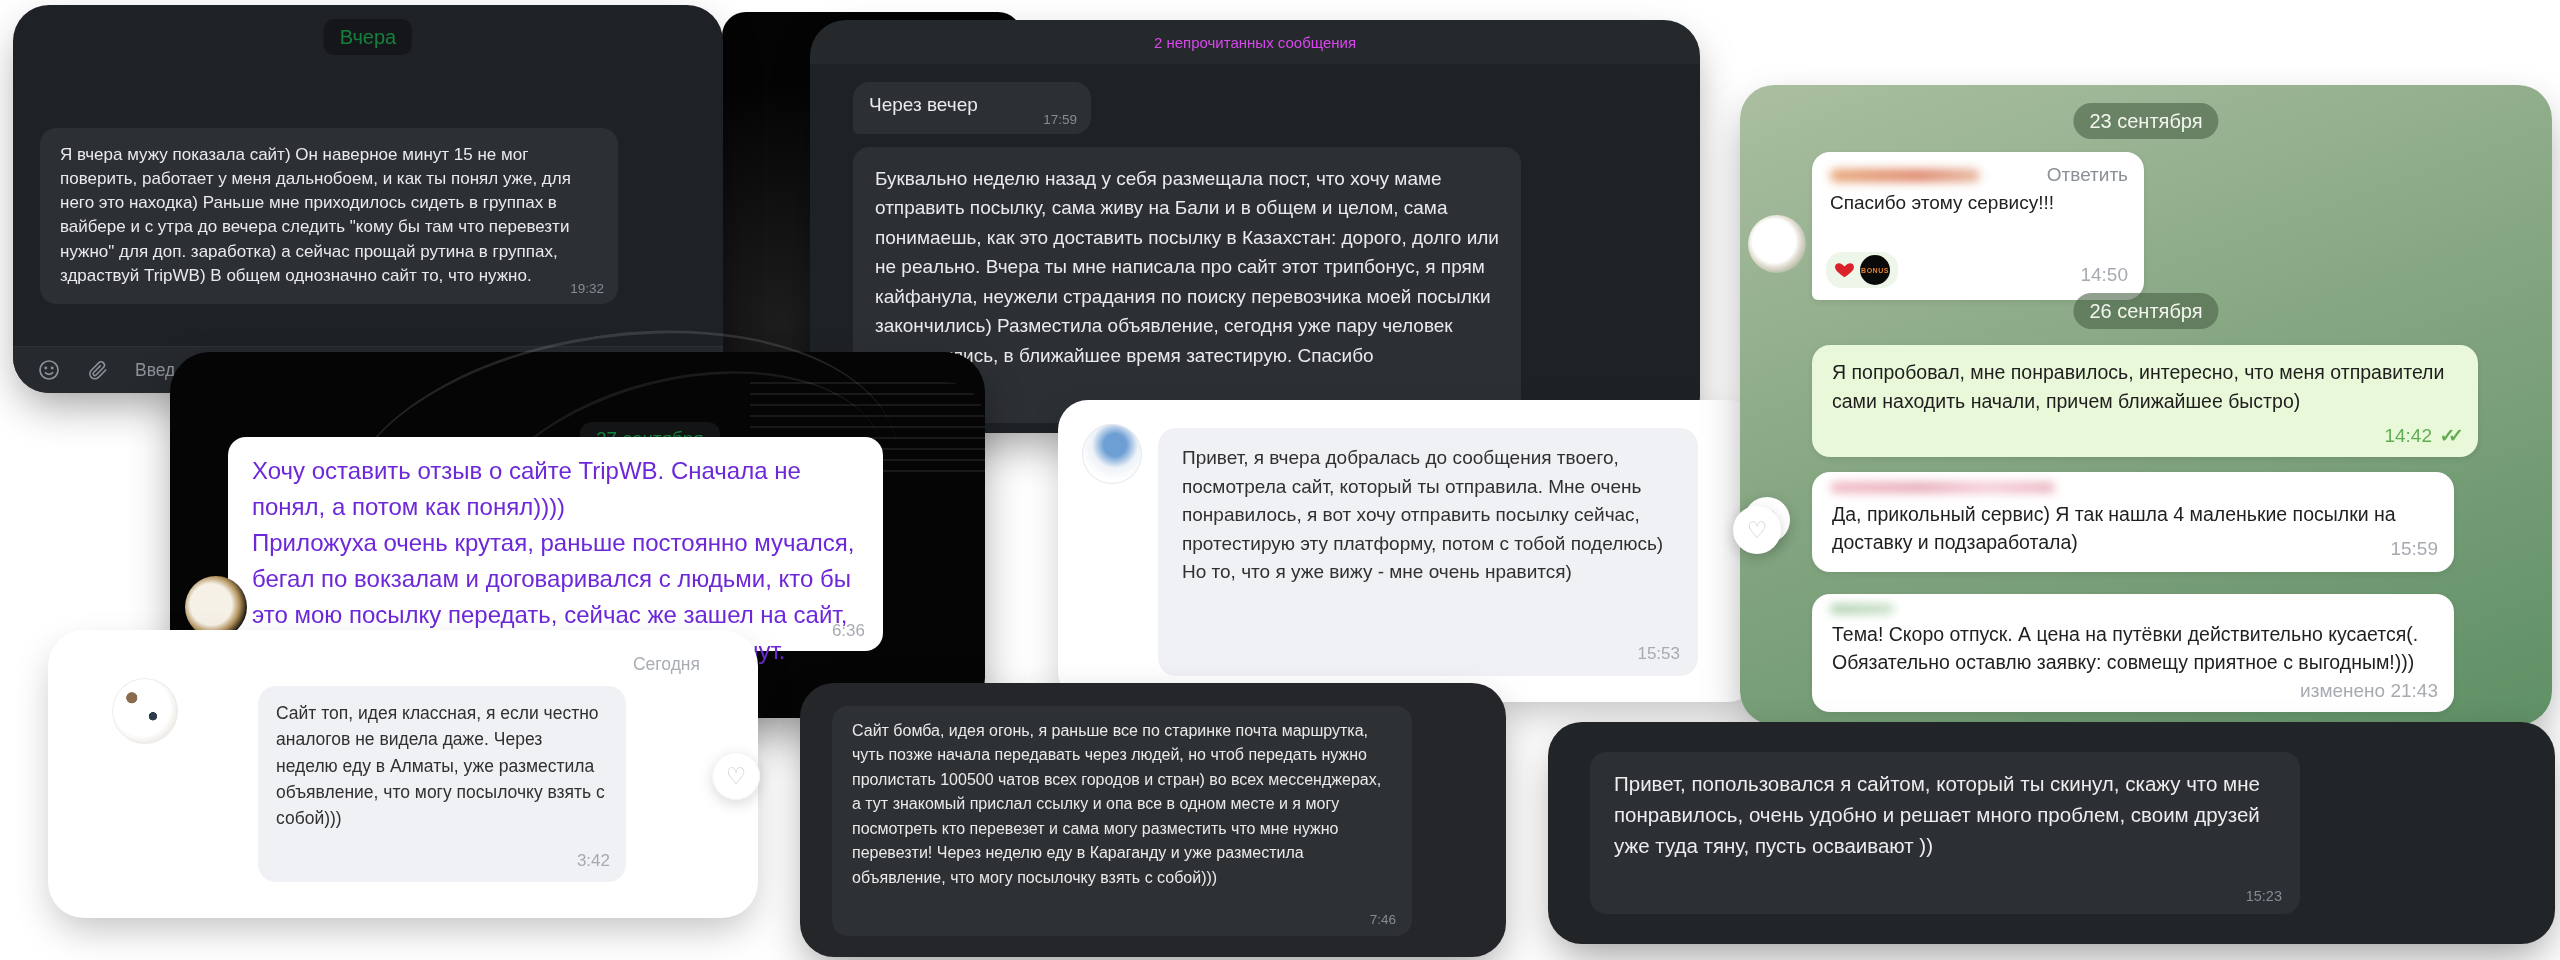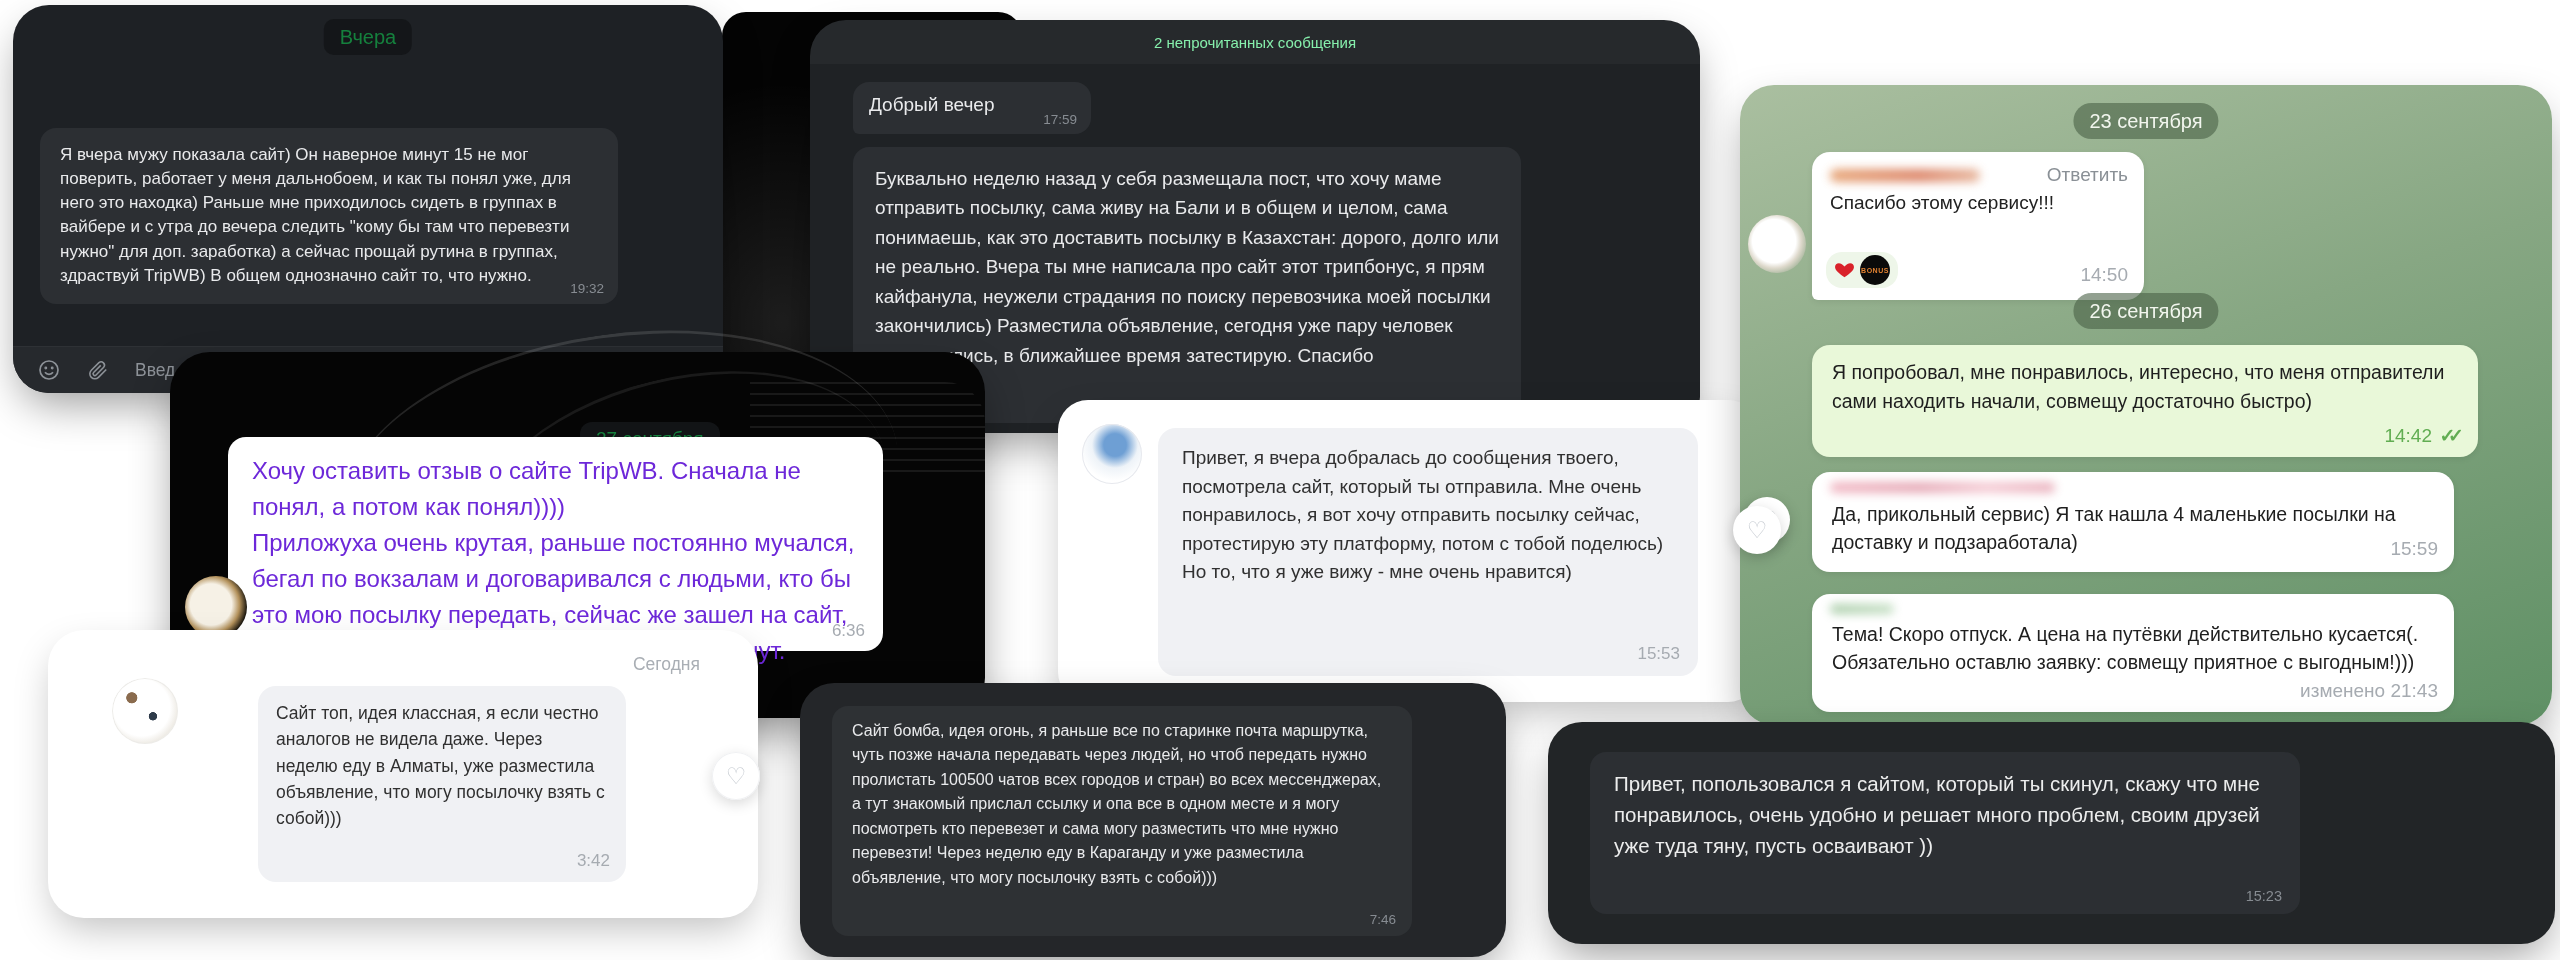--- a/index.html
+++ b/index.html
@@ -51,24 +51,24 @@
   .arc{position:absolute;border-radius:50%;border-top:3px solid rgba(255,255,255,0.14);}
 </style>
 </head>
 <body>
 
 <div class="abs" style="left:722px;top:12px;width:300px;height:345px;background:#040404;border-radius:24px 24px 0 0;
             background-image:radial-gradient(ellipse at 20% 90%, rgba(255,255,255,0.10), transparent 55%);"></div>
 
 <section class="card doodles shadow-dark" style="left:810px;top:20px;width:890px;height:413px;background:#1f2225;border-radius:36px;">
   <div class="band" style="top:0;height:44px;border-radius:36px 36px 0 0;">
-    <span style="font-size:15px;color:#86efac;">2 непрочитанных сообщения</span>
+    <span style="font-size:15px;color:#d946ef;">2 непрочитанных сообщения</span>
   </div>
   <div class="bubble bubble-dkgray" style="left:43px;top:62px;width:238px;height:52px;border-radius:16px 16px 16px 6px;">
-    <div class="msgtext" style="padding:12px 16px;font-size:19px;">Добрый вечер</div>
+    <div class="msgtext" style="padding:12px 16px;font-size:19px;">Через вечер</div>
     <span class="time" style="right:14px;bottom:7px;">17:59</span>
   </div>
   <div class="bubble bubble-dkgray" style="left:43px;top:127px;width:668px;height:276px;">
     <div class="msgtext" style="padding:17px 22px;font-size:19px;line-height:1.55;">Буквально неделю назад у себя размещала пост, что хочу маме отправить посылку, сама живу на Бали и в общем и целом, сама понимаешь, как это доставить посылку в Казахстан: дорого, долго или не реально. Вчера ты мне написала про сайт этот трипбонус, я прям кайфанула, неужели страдания по поиску перевозчика моей посылки закончились) Разместила объявление, сегодня уже пару человек откликнулись, в ближайшее время затестирую. Спасибо
 ацию)</div>
     <span class="time" style="right:16px;bottom:9px;">17:59</span>
   </div>
 </section>
 
 <section class="card doodles shadow-dark" style="left:13px;top:5px;width:710px;height:388px;background:#1e2125;border-radius:36px;">
@@ -136,21 +136,21 @@
         <span style="color:#e08030;font-size:7px;font-weight:bold;letter-spacing:0.5px;">BONUS</span>
       </span>
     </div>
     <span class="time time-light" style="right:16px;bottom:14px;font-size:19px;">14:50</span>
   </div>
   <div class="avatar" style="left:8px;top:130px;width:58px;height:58px;background:radial-gradient(circle at 45% 45%, #ffffff 0 48%, #ded9cc 60%, #9fb196 78%);"></div>
 
   <div class="pill pill-green" style="top:208px;font-size:20px;">26 сентября</div>
 
   <div class="bubble bubble-green" style="left:72px;top:260px;width:666px;height:112px;border-radius:18px;box-shadow:0 2px 6px rgba(0,0,0,0.08);">
-    <div class="msgtext" style="padding:13px 20px 0 20px;font-size:19.5px;line-height:1.5;">Я попробовал, мне понравилось, интересно, что меня отправители сами находить начали, совмещу достаточно быстро)</div>
+    <div class="msgtext" style="padding:13px 20px 0 20px;font-size:19.5px;line-height:1.5;">Я попробовал, мне понравилось, интересно, что меня отправители сами находить начали, причем ближайшее быстро)</div>
     <span class="time time-green" style="right:46px;bottom:10px;">
       <span>14:42</span></span>
     <span class="checks" style="position:absolute;right:14px;bottom:10px;">✓✓</span>
   </div>
 
   <div class="bubble bubble-white" style="left:72px;top:387px;width:642px;height:100px;border-radius:18px;box-shadow:0 2px 6px rgba(0,0,0,0.08);">
     <span class="blur-smudge" style="position:absolute;left:18px;top:10px;width:225px;height:11px;opacity:.45;background:linear-gradient(90deg,#e2647e,#c7425f 40%,#e98ca0 70%,#d05570);"></span>
     <div class="msgtext" style="padding:28px 20px 0 20px;font-size:19.5px;line-height:1.45;">Да, прикольный сервис) Я так нашла 4 маленькие посылки на доставку и подзаработала)</div>
     <span class="time time-light" style="right:16px;bottom:12px;font-size:19px;">15:59</span>
   </div>

